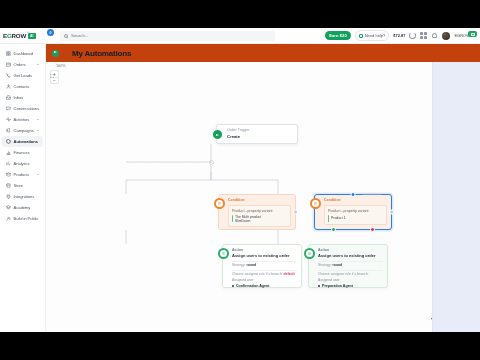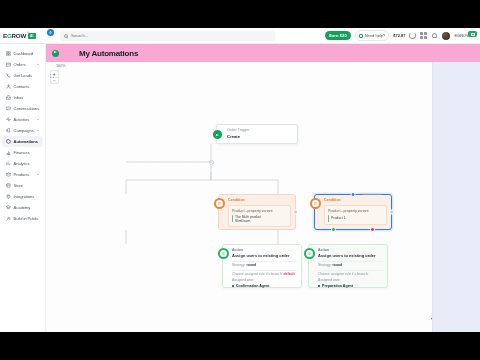--- a/index.html
+++ b/index.html
@@ -123,22 +123,22 @@
   .nav-item.active .nav-ic svg { stroke: #1d2431; }
   .nav-caret {
     margin-left: auto; width: 0; height: 0;
     border-left: 1.4px solid transparent; border-right: 1.4px solid transparent;
     border-top: 1.6px solid #9aa1ad;
   }
 
   
   #page-header {
     position: absolute; left: 46px; top: 16px; width: 434px; height: 18px;
-    background: #f9a8d4; display: flex; align-items: center; padding-left: 6px;
-    gap: 20px; z-index: 4;
+    background: #c2410c; display: flex; align-items: center; padding-left: 6px;
+    gap: 13px; z-index: 4;
   }
   #page-icon {
     width: 7px; height: 7px; border-radius: 50%; background: #17a05d;
     position: relative;
   }
   #page-icon::after {
     content: ''; position: absolute; left: 2px; top: 1.7px;
     width: 0; height: 0; border-left: 3px solid #fff;
     border-top: 1.8px solid transparent; border-bottom: 1.8px solid transparent;
   }

